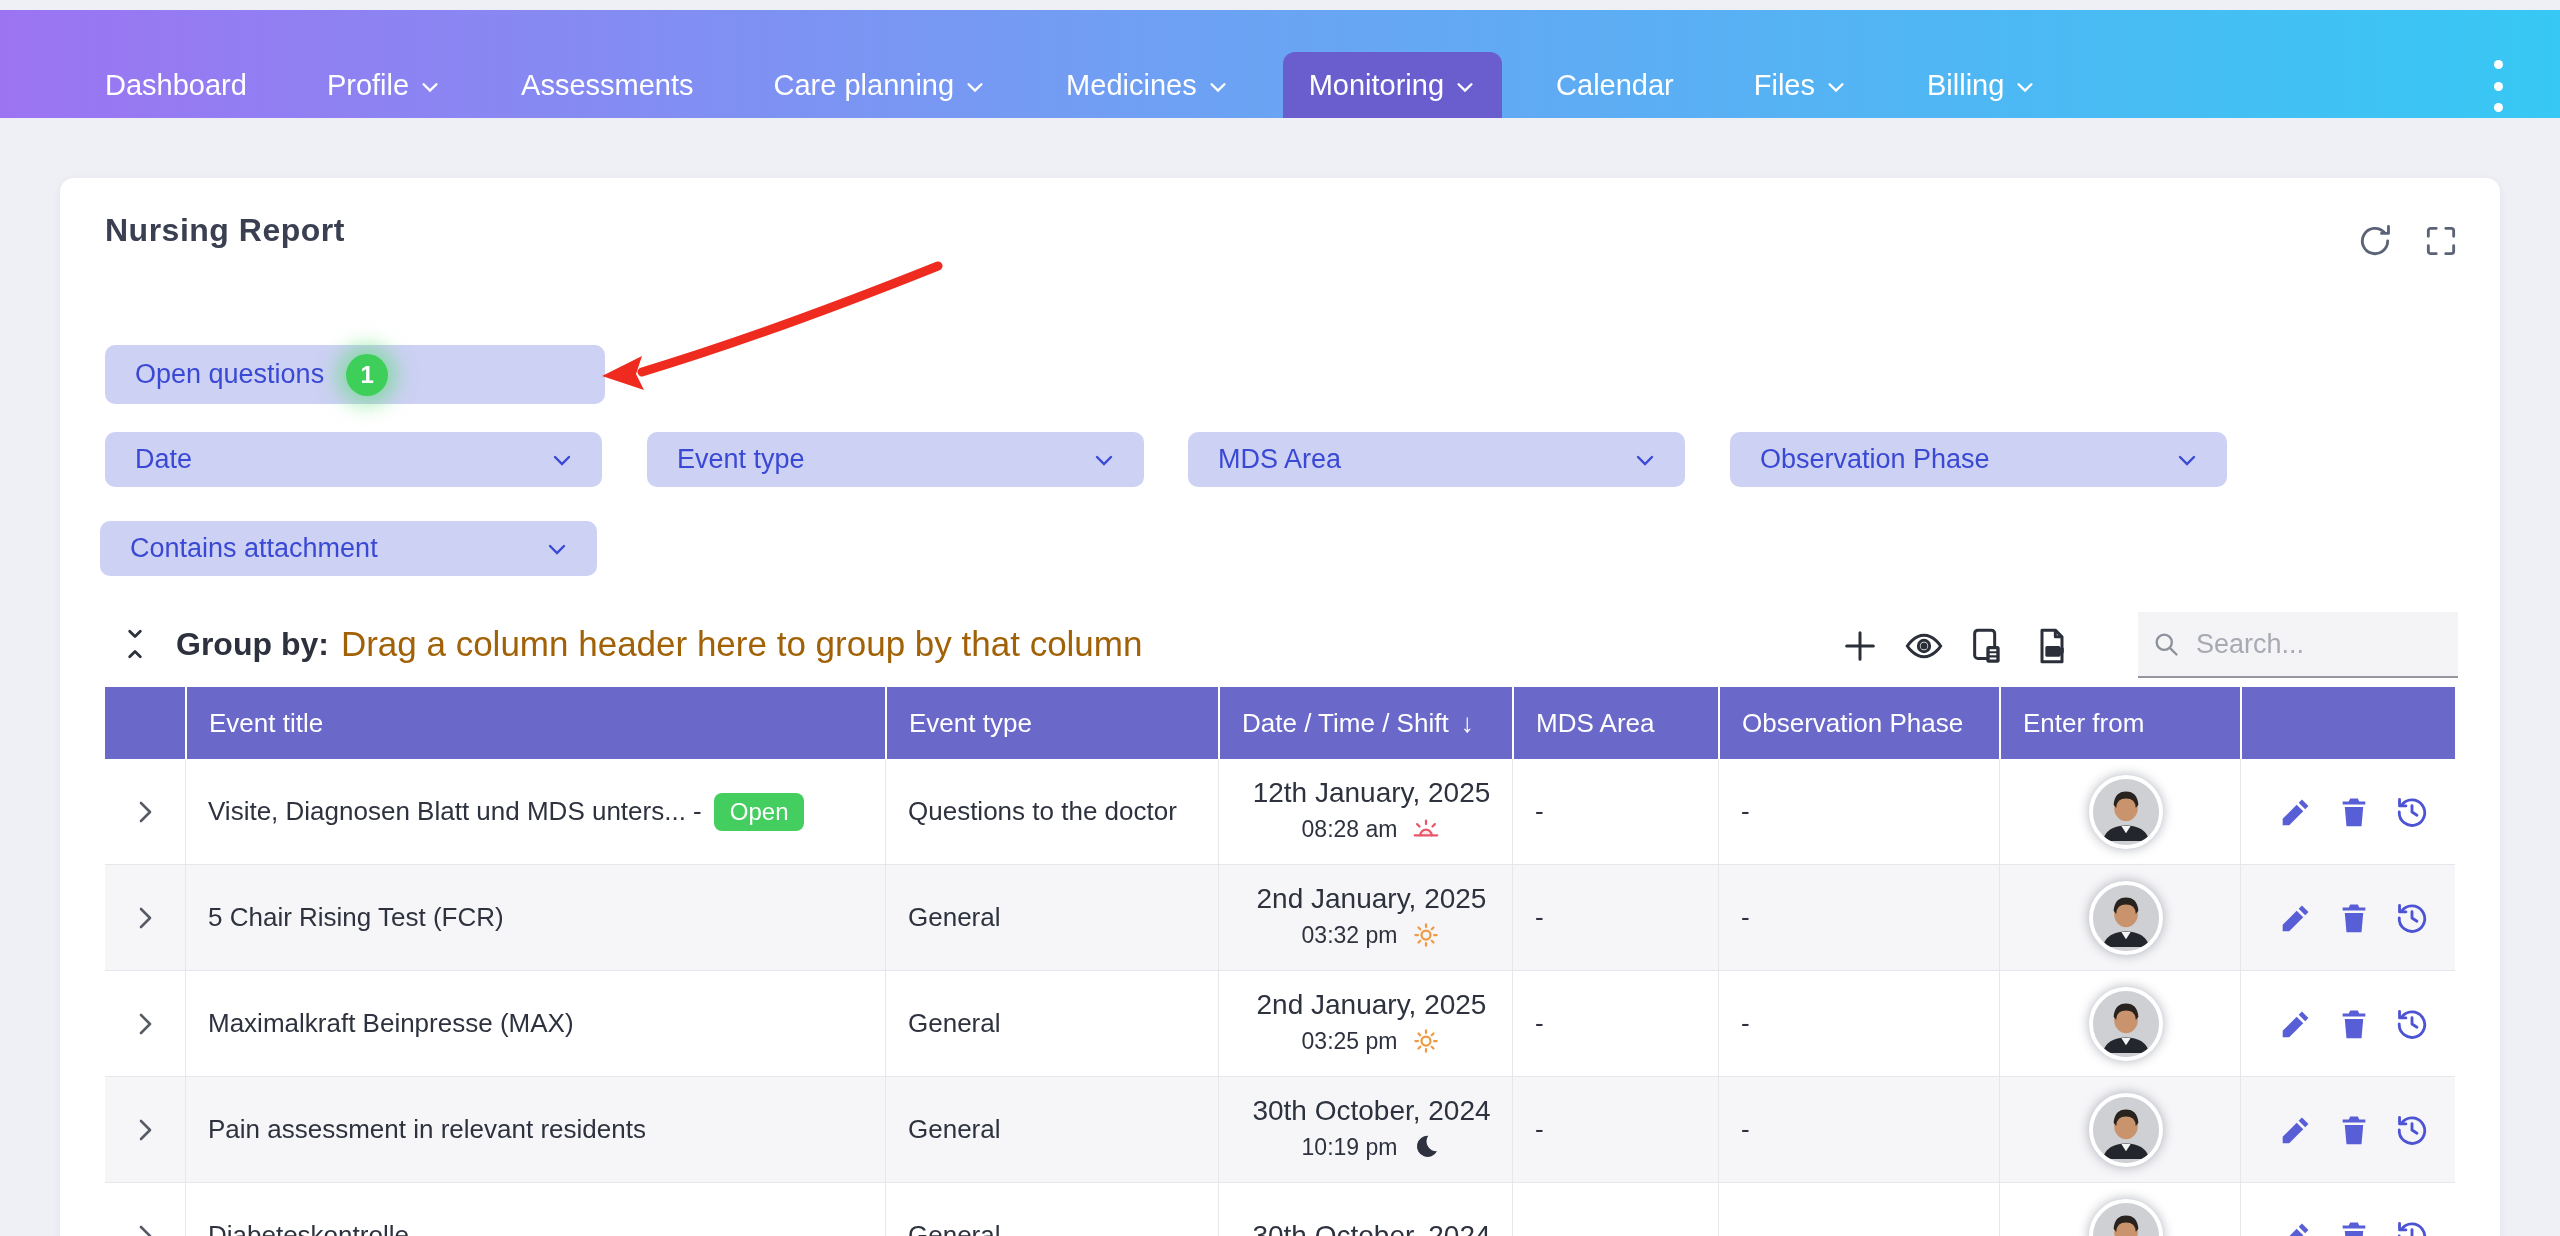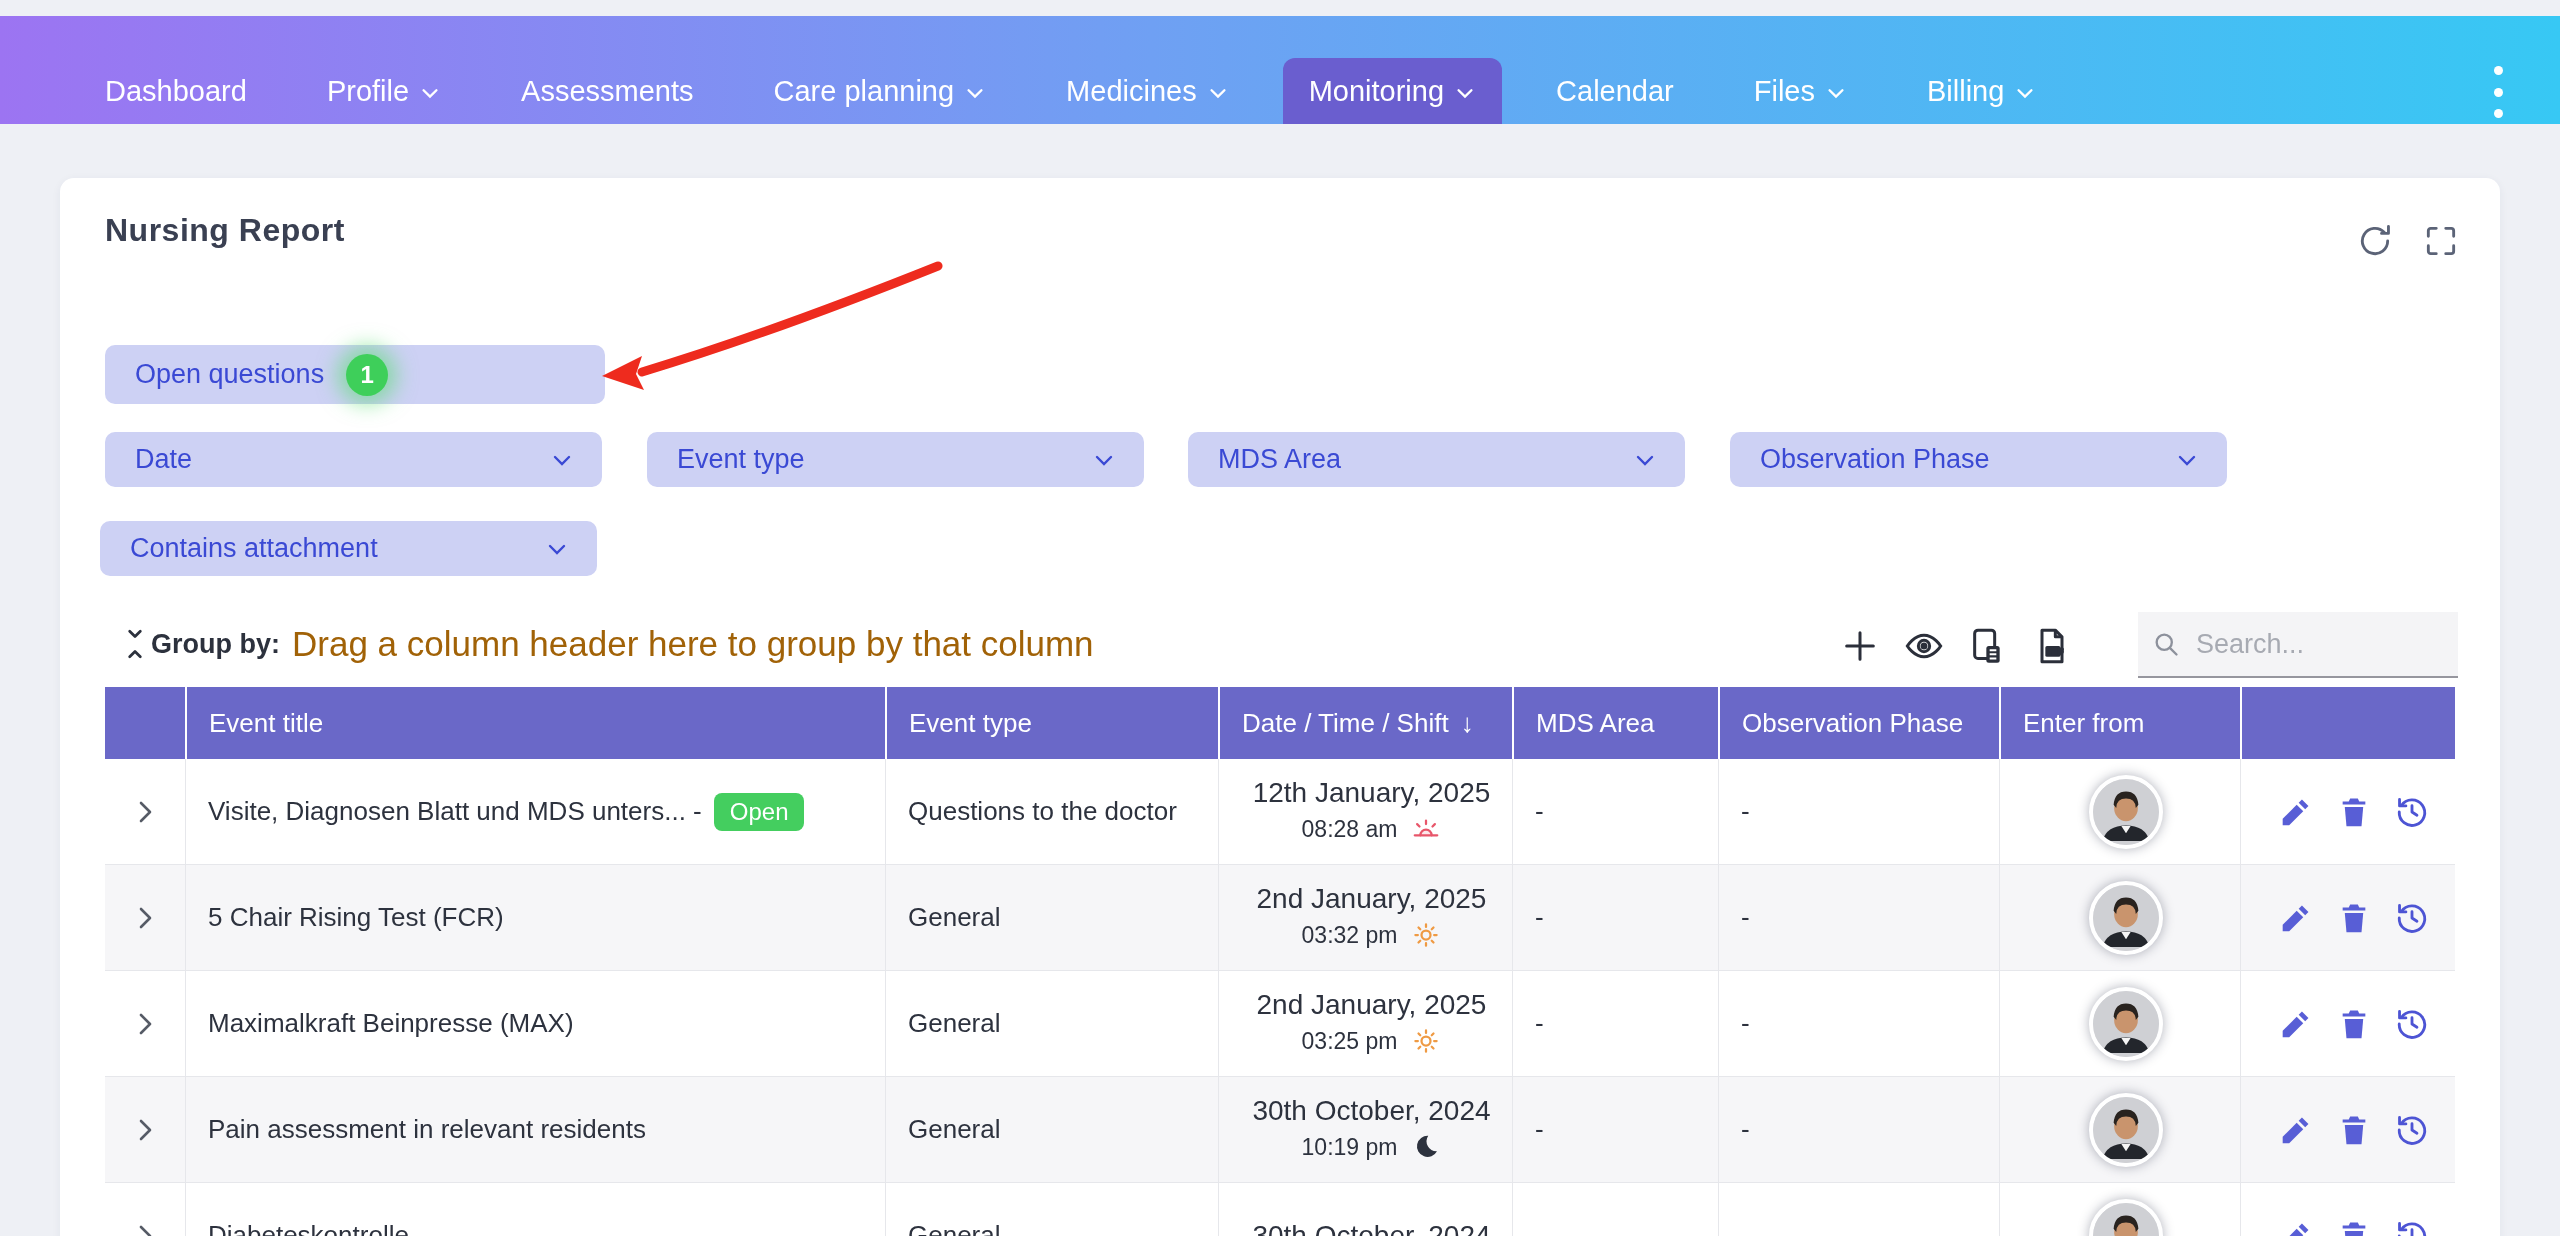--- a/index.html
+++ b/index.html
@@ -4,21 +4,21 @@
 <style>
   html,body{margin:0;padding:0;}
   body{
     width:2560px;height:1236px;overflow:hidden;position:relative;
     background:#eef0f5;
     font-family:"Liberation Sans","DejaVu Sans",sans-serif;
     -webkit-font-smoothing:antialiased;
   }
   
   .nav{
-    position:absolute;left:0;top:16px;width:2560px;height:108px;
+    position:absolute;left:0;top:10px;width:2560px;height:108px;
     background:linear-gradient(90deg,#9c74f2 0%,#6fa0f3 45%,#37c8f4 100%);
     display:flex;align-items:flex-end;padding:0 0 0 105px;box-sizing:border-box;
   }
   .nav-item{
     display:flex;align-items:center;gap:10px;color:#fff;font-size:29px;font-weight:500;
     height:66px;margin-right:80px;cursor:pointer;white-space:nowrap;
   }
   .nav-item.active{
     background:#6a5ecf;border-radius:12px 12px 0 0;padding:0 26px;height:66px;margin-left:-26px;margin-right:54px;
   }
@@ -54,21 +54,21 @@
   .filter{
     position:absolute;height:55px;width:497px;background:#cdd1f4;border-radius:10px;
     display:flex;align-items:center;justify-content:space-between;
     padding:0 28px 0 30px;box-sizing:border-box;cursor:pointer;
   }
   .filter span{font-size:27px;font-weight:500;color:#3a49d4;}
   .filter svg{width:24px;height:24px;color:#3a49d4;}
   
   .groupby{position:absolute;left:122px;top:615px;height:58px;display:flex;align-items:center;}
   .collapse-icon{width:26px;height:34px;color:#2c313d;cursor:pointer;}
-  .gb-label{margin-left:3px;font-size:27px;font-weight:700;color:#2c313d;}
+  .gb-label{margin-left:28px;font-size:32px;font-weight:700;color:#2c313d;}
   .gb-hint{margin-left:12px;font-size:35px;color:#a16207;}
   .grid-icons{position:absolute;top:626px;display:flex;align-items:center;}
   .gicon{width:40px;height:40px;color:#2b2f3a;cursor:pointer;}
   .searchbox{
     position:absolute;left:2138px;top:612px;width:320px;height:66px;background:#f4f4f6;
     border-bottom:2px solid #96969e;display:flex;align-items:center;padding:0 14px;box-sizing:border-box;
   }
   .searchbox svg{width:28px;height:28px;color:#8d919c;flex:0 0 auto;}
   .searchbox input{
     border:none;outline:none;background:transparent;margin-left:14px;width:230px;

